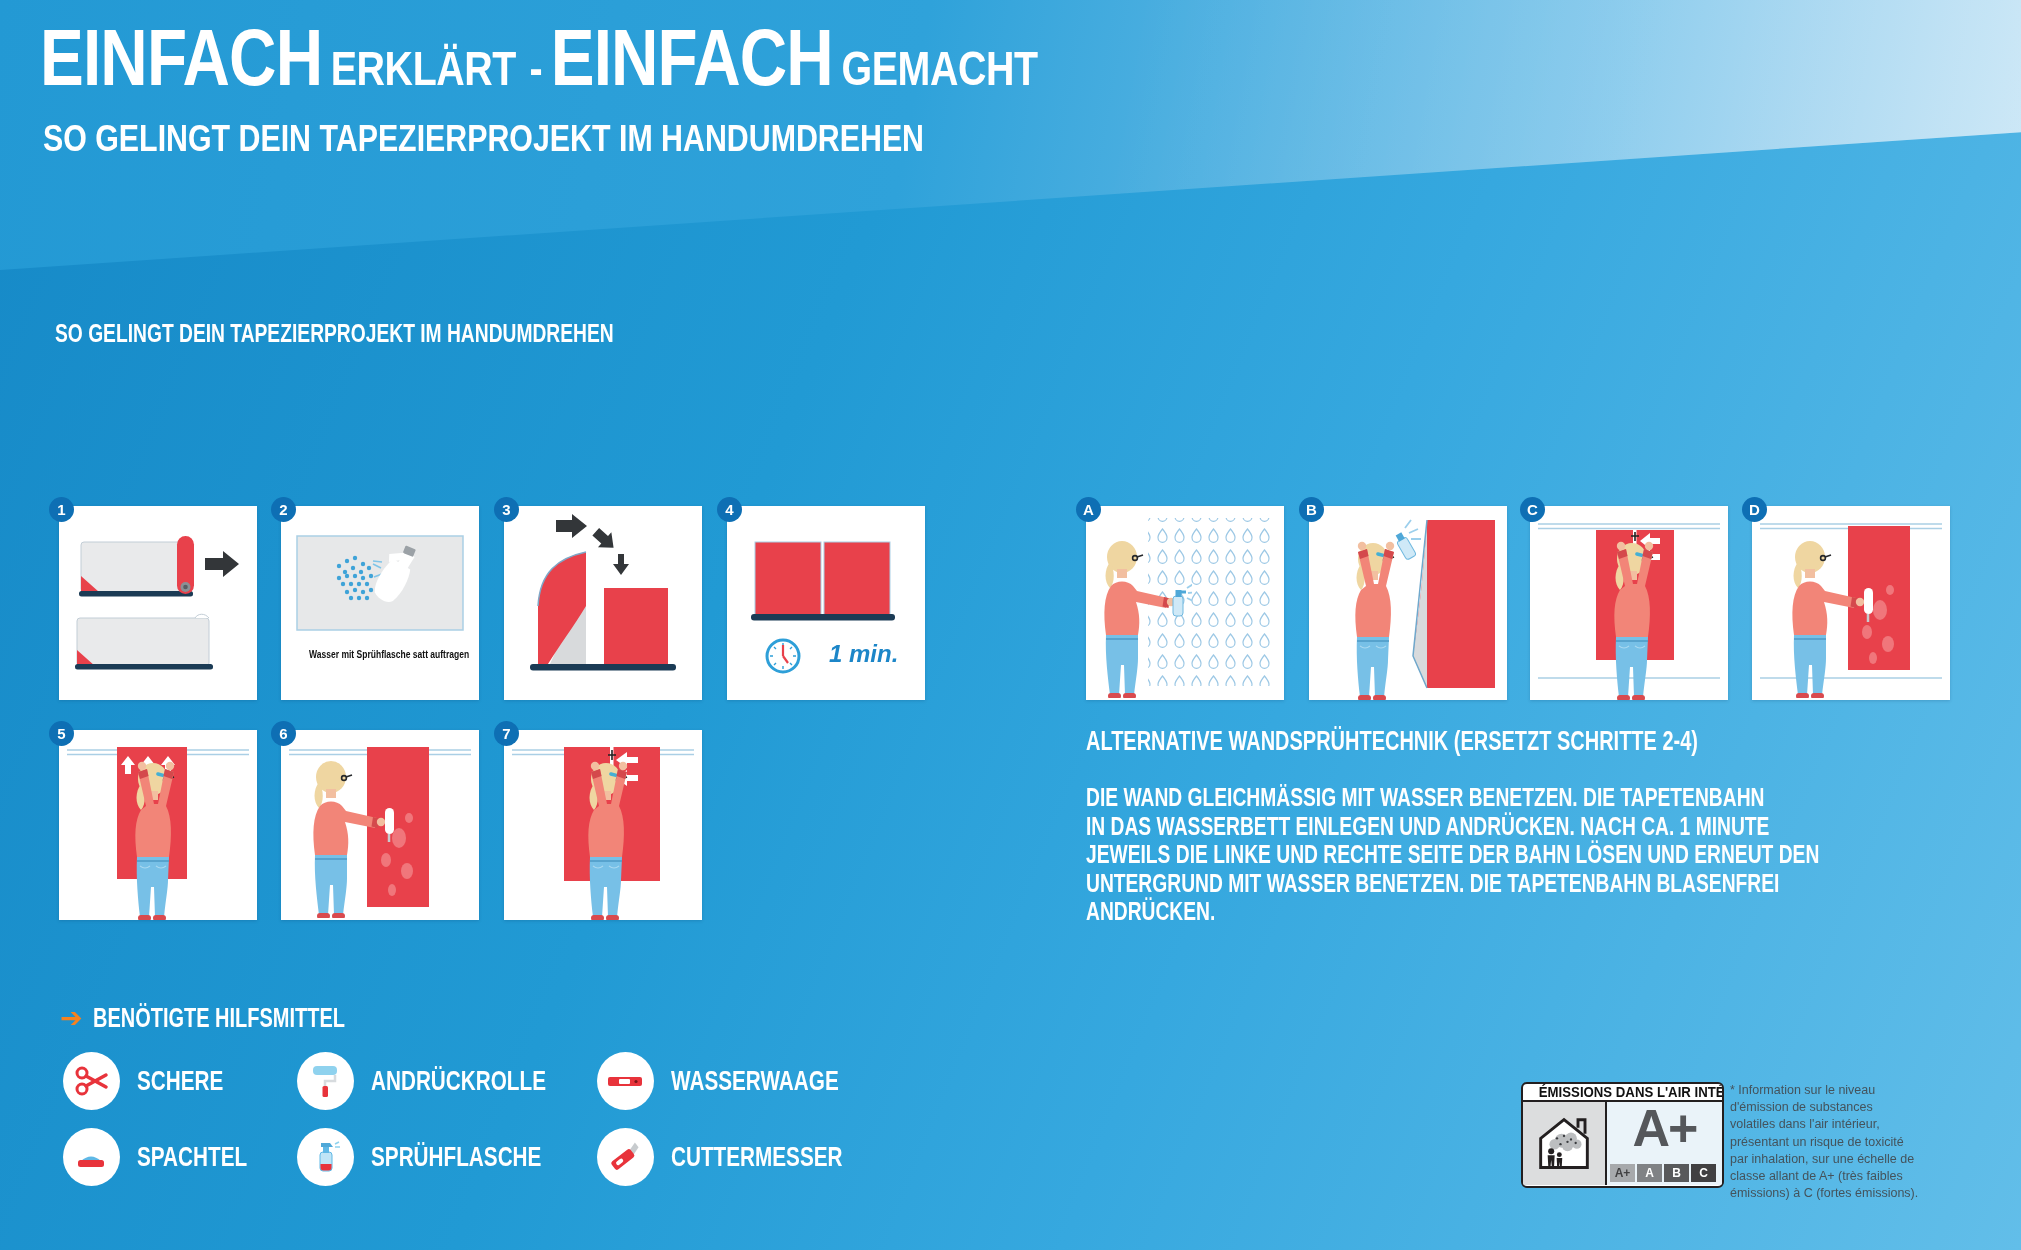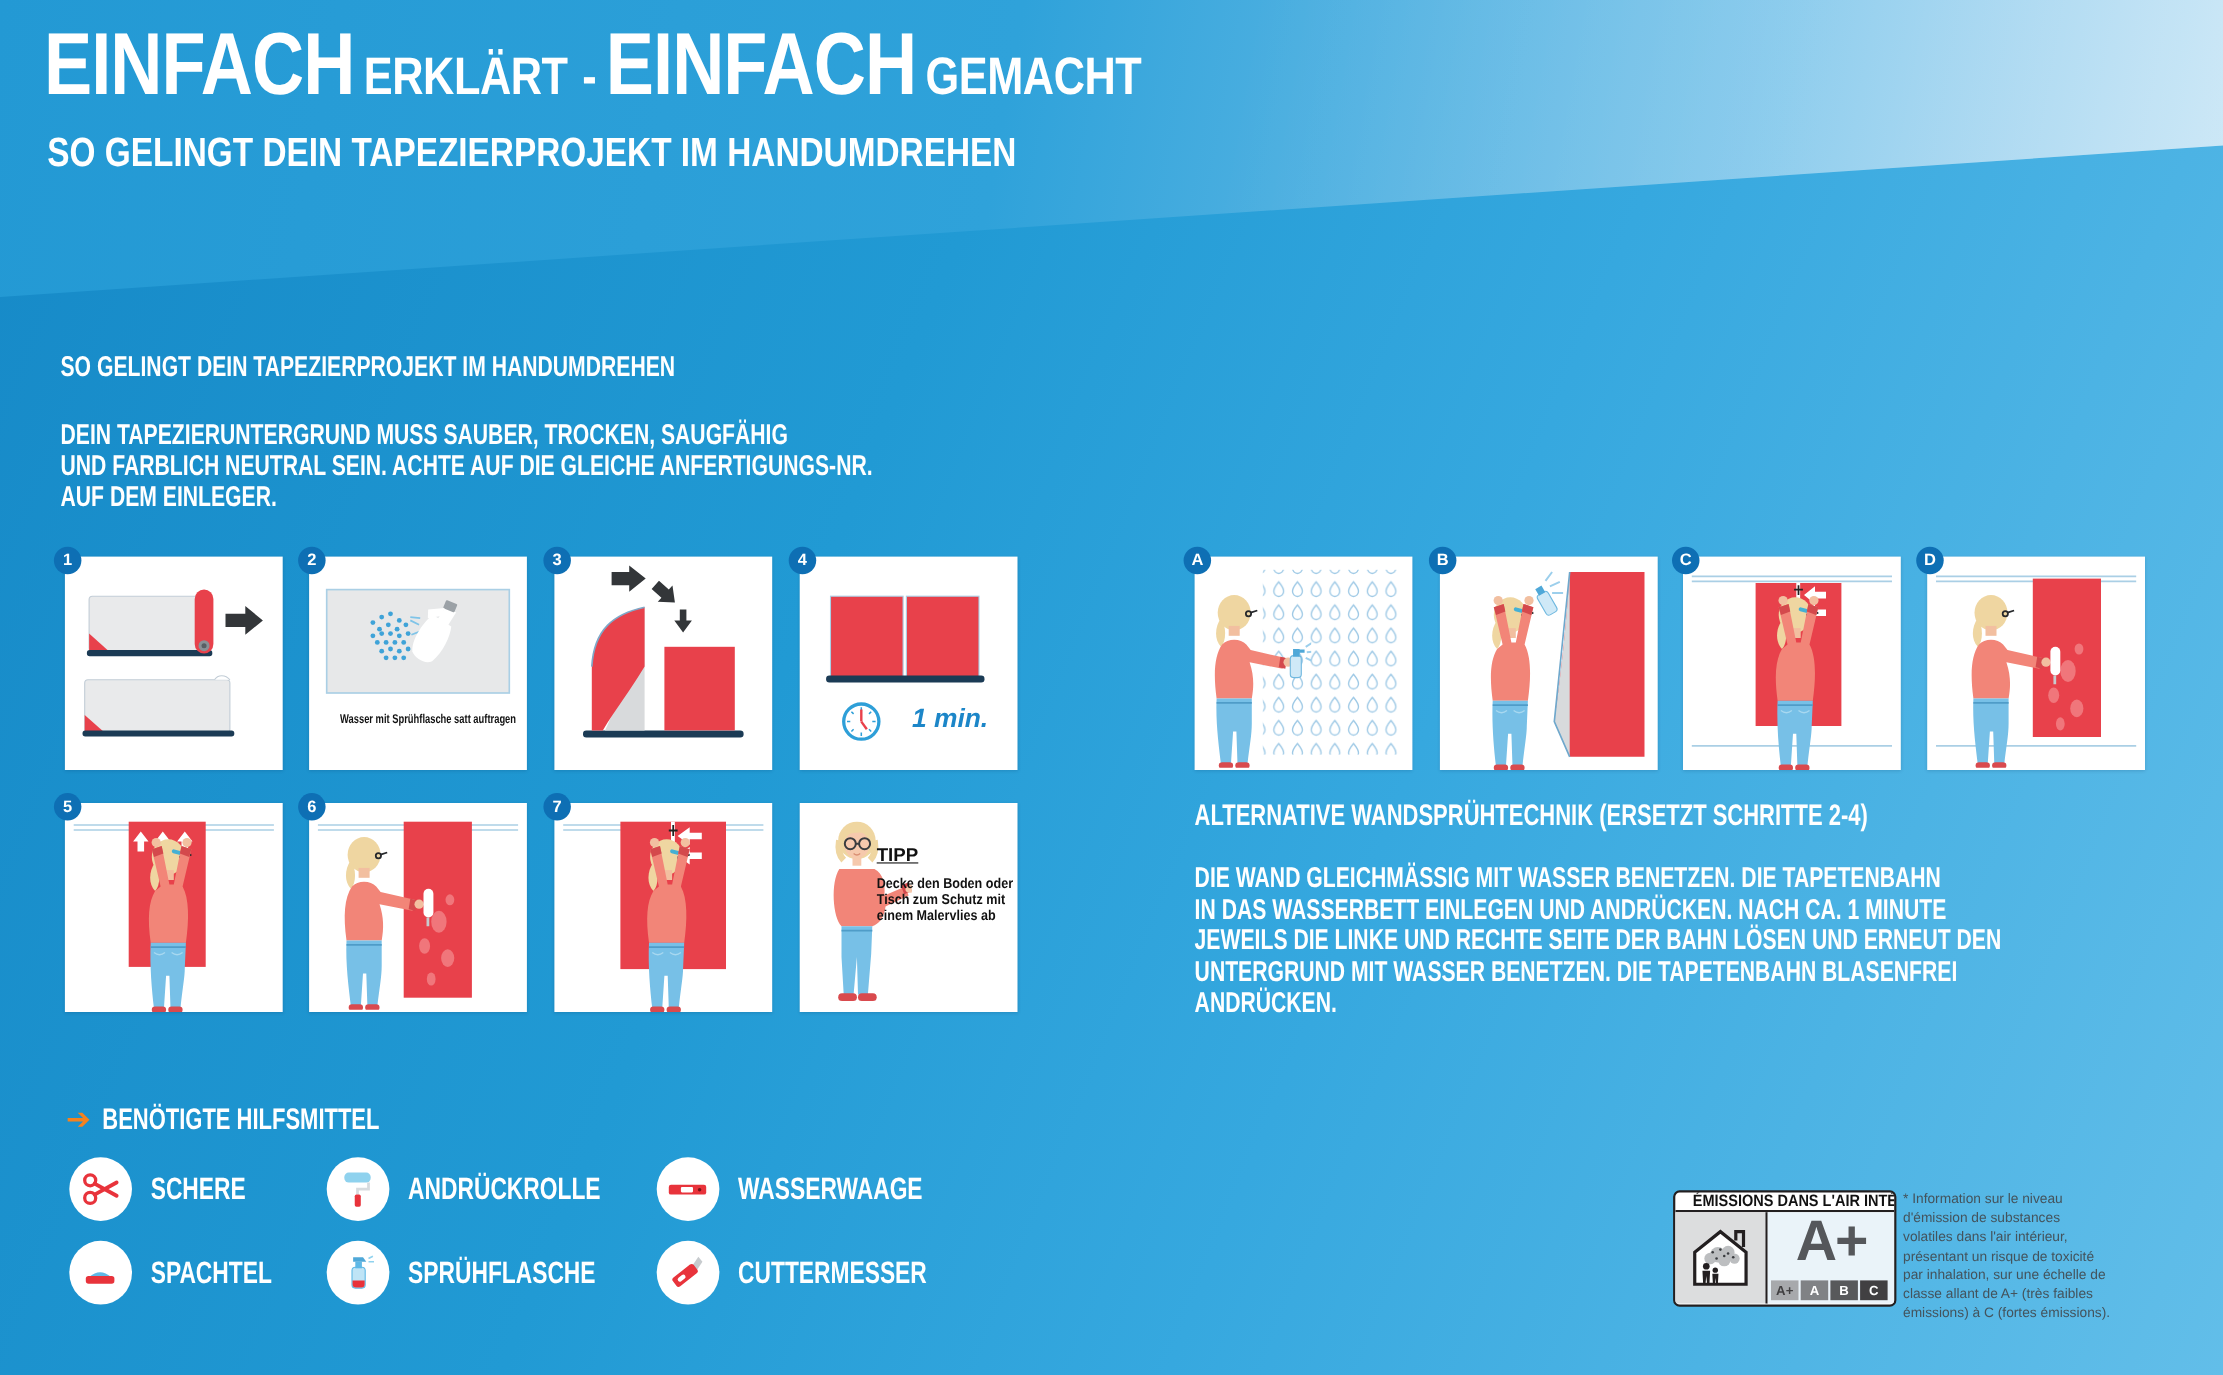--- a/index.html
+++ b/index.html
@@ -169,25 +169,20 @@
   <div class="txt title condT">
     <span class="big">EINFACH</span>
     <span class="small">ERKLÄRT</span>
     <span class="small">-</span>
     <span class="big">EINFACH</span>
     <span class="small">GEMACHT</span>
   </div>
   <div class="txt subtitle condT">SO GELINGT DEIN TAPEZIERPROJEKT IM HANDUMDREHEN</div>
 
   <div class="txt intro-heading cond">SO GELINGT DEIN TAPEZIERPROJEKT IM HANDUMDREHEN</div>
-  <div class="txt intro-body">
-    <div class="line cond">DEIN TAPEZIERUNTERGRUND MUSS SAUBER, TROCKEN, SAUGFÄHIG</div>
-    <div class="line cond">UND FARBLICH NEUTRAL SEIN. ACHTE AUF DIE GLEICHE ANFERTIGUNGS-NR.</div>
-    <div class="line cond">AUF DEM EINLEGER.</div>
-  </div>
 
   <div class="panel" style="left:59px;top:506px;width:198px;height:194px">
     <div class="badge">1</div>
     <svg viewBox="0 0 198 194">
       <rect x="22" y="36" width="108" height="50" rx="3" fill="#E9EAEB" stroke="#C2CDD6"></rect>
       <path d="M22,70 L22,86 L40,86 Z" fill="#E8414B"></path>
       <rect x="20" y="85" width="114" height="5.5" rx="2.5" fill="#1B3B55"></rect>
       <rect x="118" y="30" width="17" height="58" rx="8.5" fill="#E8414B"></rect>
       <circle cx="126.5" cy="81" r="5" fill="#8A9096"></circle>
         <circle cx="126.5" cy="81" r="2.3" fill="#585E64"></circle>
@@ -312,31 +307,20 @@
       <rect x="106" y="17" width="3.5" height="42" fill="#fff"></rect>
       <g fill="#fff">
         <path d="M134,27 h-11 v-5 l-11,8 11,8 v-5 h11 Z"></path>
         <path d="M134,45 h-11 v-5 l-11,8 11,8 v-5 h11 Z"></path>
       </g>
       <path d="M108,20 v10 M104,25 h8" stroke="#222" stroke-width="1.6"></path>
       <use href="#sym-woman-up" x="56" y="30" width="90" height="160"></use>
     </svg>
   </div>
 
-  <div class="panel" style="left:727px;top:730px;width:198px;height:190px">
-    <svg viewBox="0 0 198 190" style="position:absolute;left:0;top:0">
-      <use href="#sym-woman-front" x="2" y="12" width="100" height="170"></use>
-    </svg>
-    <div class="tip-title">TIPP</div>
-    <div class="tip-body">
-      <div class="line">Decke den Boden oder</div>
-      <div class="line">Tisch zum Schutz mit</div>
-      <div class="line">einem Malervlies ab</div>
-    </div>
-  </div>
 
   <div class="panel" style="left:1086px;top:506px;width:198px;height:194px">
     <div class="badge">A</div>
     <svg viewBox="0 0 198 194">
       <rect x="62" y="12" width="126" height="168" fill="url(#drops)"></rect>
       <use href="#sym-woman-spray" x="-6" y="32" width="112" height="160"></use>
     </svg>
   </div>
 
   <div class="panel" style="left:1309px;top:506px;width:198px;height:194px">

